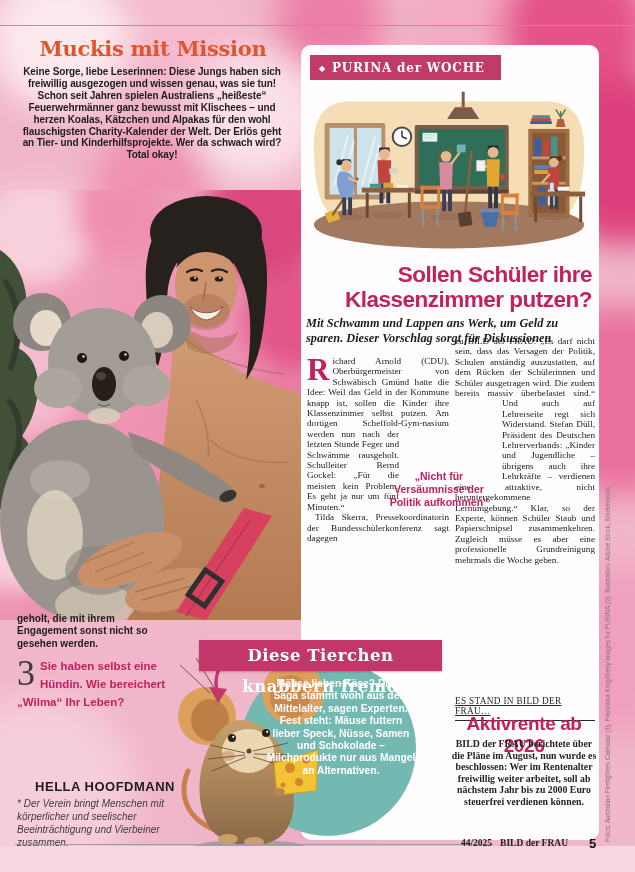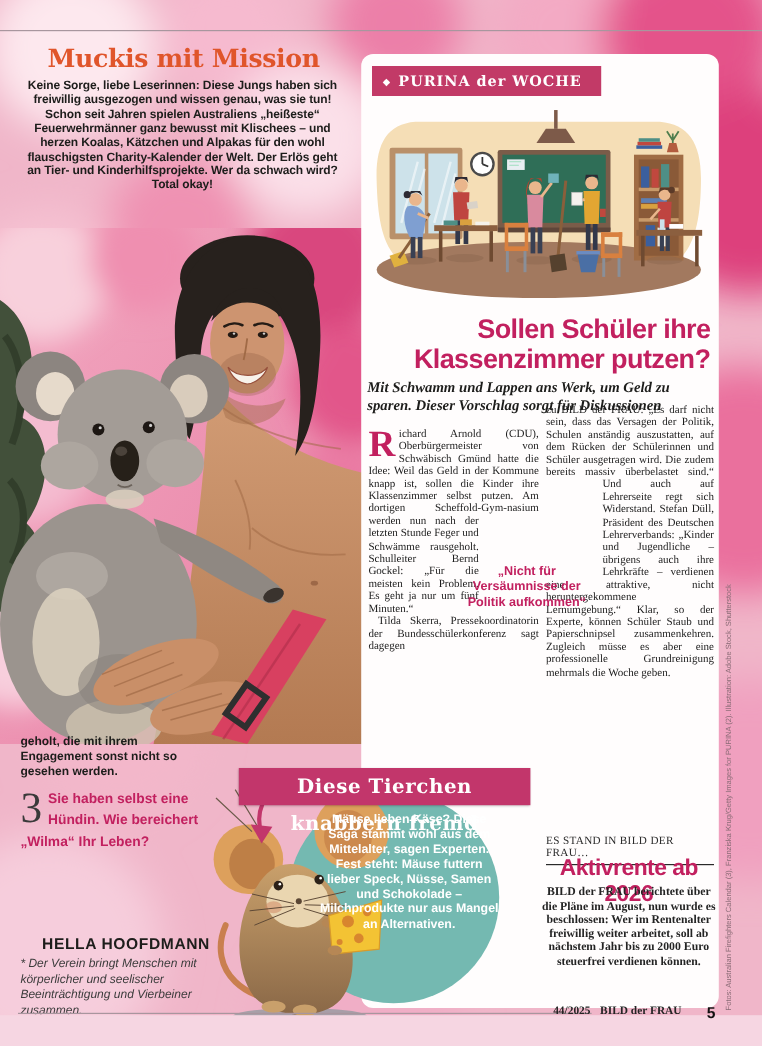--- a/index.html
+++ b/index.html
@@ -40,21 +40,21 @@
   .footnote{font-style:italic;font-size:10px;line-height:13px;color:#3c3c3c;}
   
   .cheese-tag{background:#fff;color:#c2366b;font-family:"DejaVu Serif",serif;font-weight:bold;
     font-size:9.5px;letter-spacing:1.2px;padding:3px 8px;display:inline-block;}
   .cheese-banner{background:#c2366b;color:#fff;font-family:"DejaVu Serif",serif;font-weight:bold;
     font-size:16.5px;letter-spacing:.5px;text-align:center;line-height:31px;
     box-shadow:0 1px 2px rgba(0,0,0,.25);}
   .circle-text{color:#fff;font-weight:700;font-size:10.3px;line-height:12.4px;text-align:center;}
   
   .stand-header{font-family:"Liberation Serif",serif;font-size:9.3px;letter-spacing:.3px;
-    color:#2a2a2a;border-bottom:1px solid #2a2a2a;padding-bottom:4px;}
+    color:#2a2a2a;border-bottom:1px solid #2a2a2a;padding-bottom:4px;text-decoration:underline;}
   .stand-headline{color:#c2205f;font-size:19px;font-weight:700;text-align:center;letter-spacing:-.4px;}
   .stand-body{font-family:"Liberation Serif",serif;font-weight:700;font-size:9.8px;
     line-height:11.5px;text-align:center;color:#242424;}
   
   .footer-line{font-family:Liberation Serif, serif;font-weight:700;font-size:9.5px;color:#242424;
     text-align:right;}
   .footer-line .gap{display:inline-block;width:8px;}
   .page-num{font-weight:800;font-size:13px;color:#111;}
   .credit{font-size:6.3px;color:#8a6b76;white-space:nowrap;
     transform:rotate(-90deg);transform-origin:0 0;}

